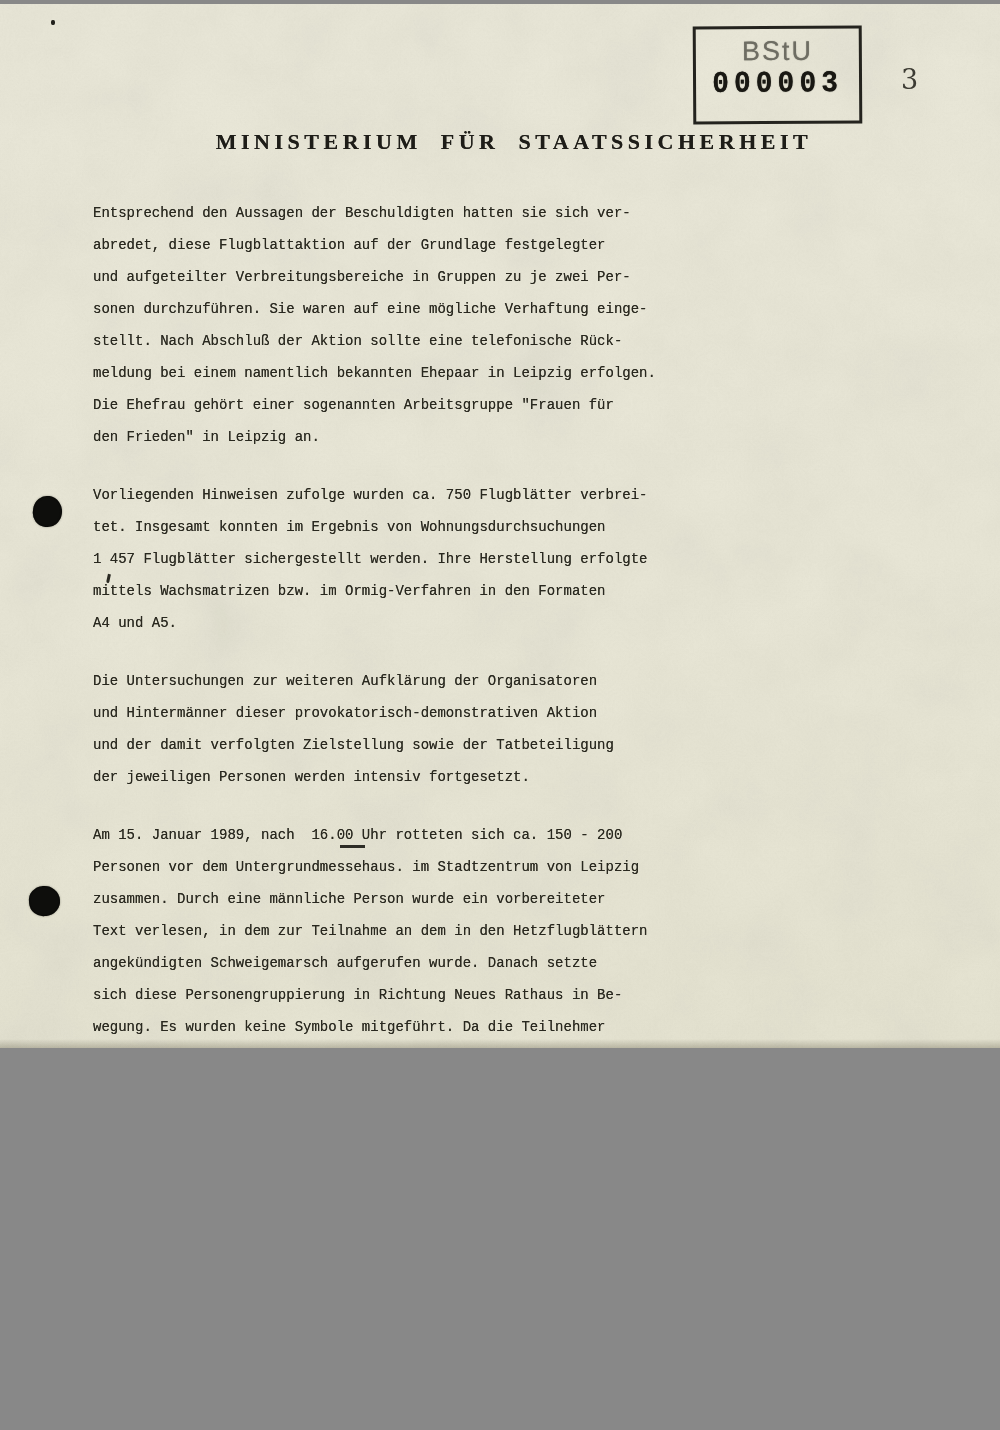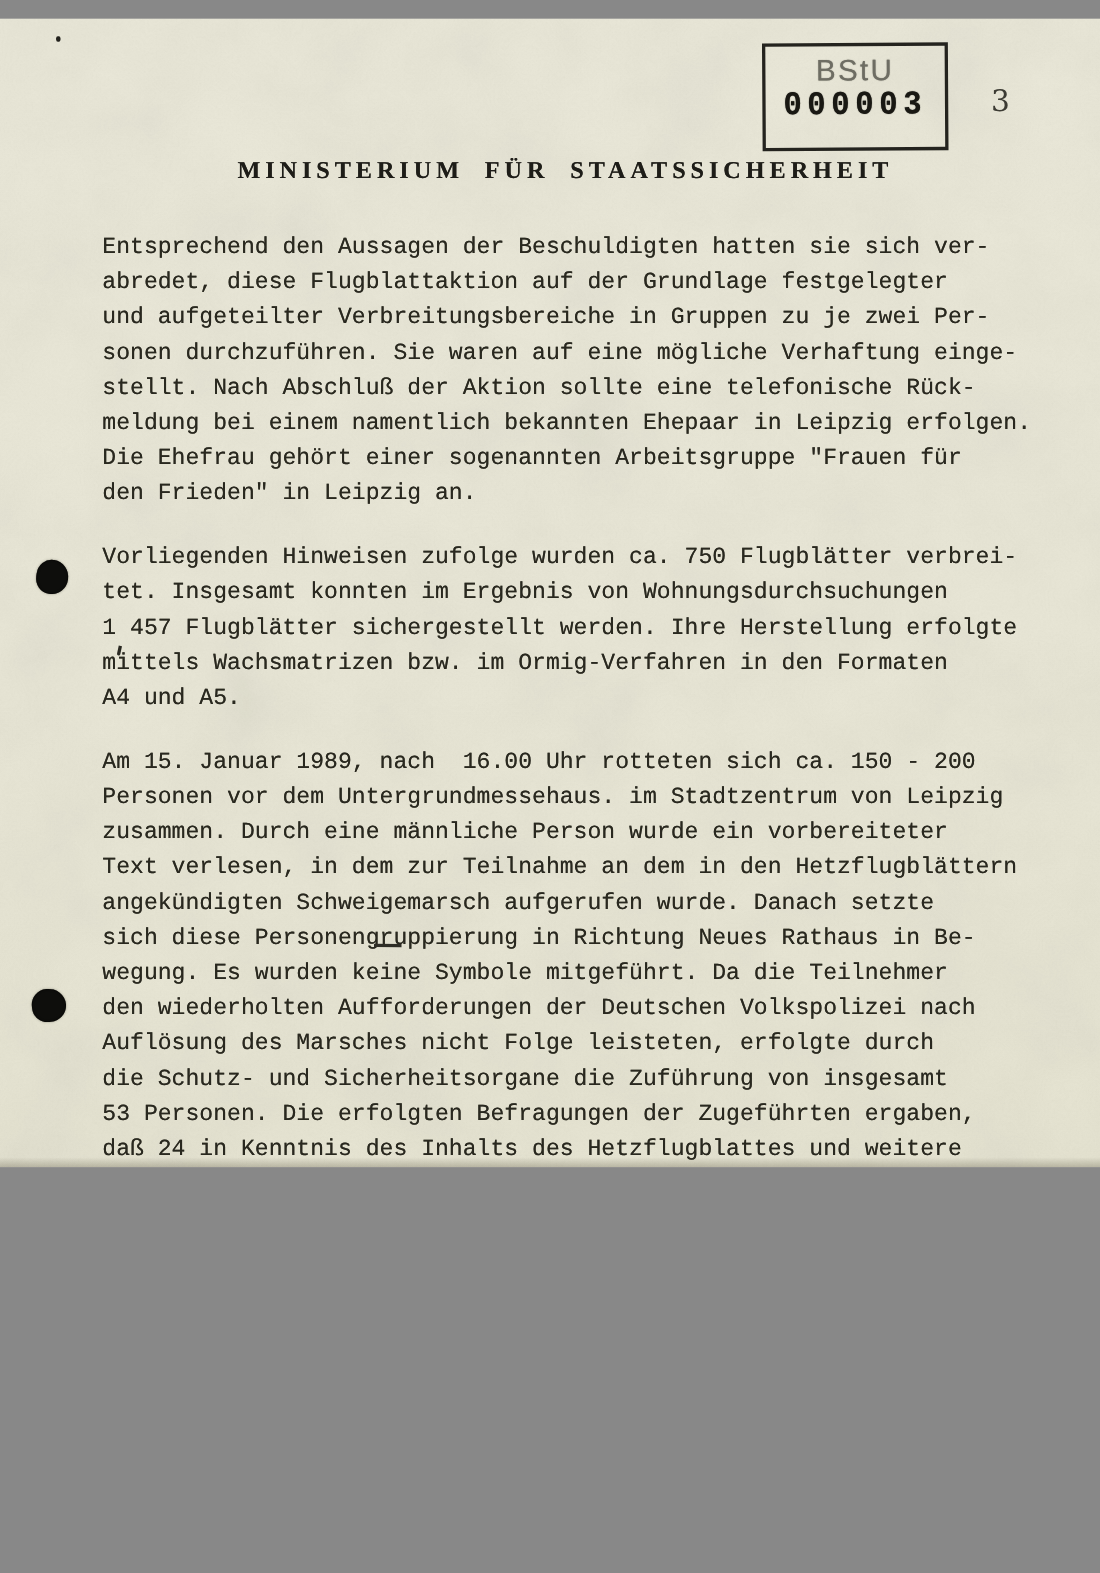--- a/index.html
+++ b/index.html
@@ -4,21 +4,21 @@
 <style>
   html, body {
     margin: 0;
     padding: 0;
     background: #888;
   }
   .page {
     position: relative;
     width: 1000px;
     height: 1044px;
-    margin: 17px auto;
+    margin: 4px auto;
     background: linear-gradient(176deg, #eae8d9 0%, #e9e7d7 55%, #e6e4d2 100%);
     overflow: hidden;
     font-family: "Liberation Mono", "DejaVu Sans Mono", monospace;
   }
   .texture {
     position: absolute;
     inset: 0;
     pointer-events: none;
   }
   
@@ -75,21 +75,21 @@
     word-spacing: 9px;
     color: #1e1d18;
     text-shadow: 0 0 0.5px rgba(30,29,24,0.8);
   }
   
   .doc-body {
     position: absolute;
     left: 93px;
     top: 193px;
     width: 880px;
-    font-size: 21px;
+    font-size: 14px;
     line-height: 32px;
     color: #29281f;
     text-shadow: 0 0 0.6px rgba(41,40,31,0.75);
   }
   .para {
     white-space: pre-wrap;
     margin: 0 0 26px 0;
   }
   
   .hole {
@@ -153,20 +153,24 @@
 sonen durchzuführen. Sie waren auf eine mögliche Verhaftung einge-
 stellt. Nach Abschluß der Aktion sollte eine telefonische Rück-
 meldung bei einem namentlich bekannten Ehepaar in Leipzig erfolgen.
 Die Ehefrau gehört einer sogenannten Arbeitsgruppe "Frauen für
 den Frieden" in Leipzig an.</p>
     <p class="para">Vorliegenden Hinweisen zufolge wurden ca. 750 Flugblätter verbrei-
 tet. Insgesamt konnten im Ergebnis von Wohnungsdurchsuchungen
 1 457 Flugblätter sichergestellt werden. Ihre Herstellung erfolgte
 mittels Wachsmatrizen bzw. im Ormig-Verfahren in den Formaten
 A4 und A5.</p>
+    <p class="para">Die Untersuchungen zur weiteren Aufklärung der Organisatoren
+und Hintermänner dieser provokatorisch-demonstrativen Aktion
+und der damit verfolgten Zielstellung sowie der Tatbeteiligung
+der jeweiligen Personen werden intensiv fortgesetzt.</p>
     <p class="para">Am 15. Januar 1989, nach  16.00 Uhr rotteten sich ca. 150 - 200
 Personen vor dem Untergrundmessehaus. im Stadtzentrum von Leipzig
 zusammen. Durch eine männliche Person wurde ein vorbereiteter
 Text verlesen, in dem zur Teilnahme an dem in den Hetzflugblättern
 angekündigten Schweigemarsch aufgerufen wurde. Danach setzte
 sich diese Personengruppierung in Richtung Neues Rathaus in Be-
 wegung. Es wurden keine Symbole mitgeführt. Da die Teilnehmer
 den wiederholten Aufforderungen der Deutschen Volkspolizei nach
 Auflösung des Marsches nicht Folge leisteten, erfolgte durch
 die Schutz- und Sicherheitsorgane die Zuführung von insgesamt

